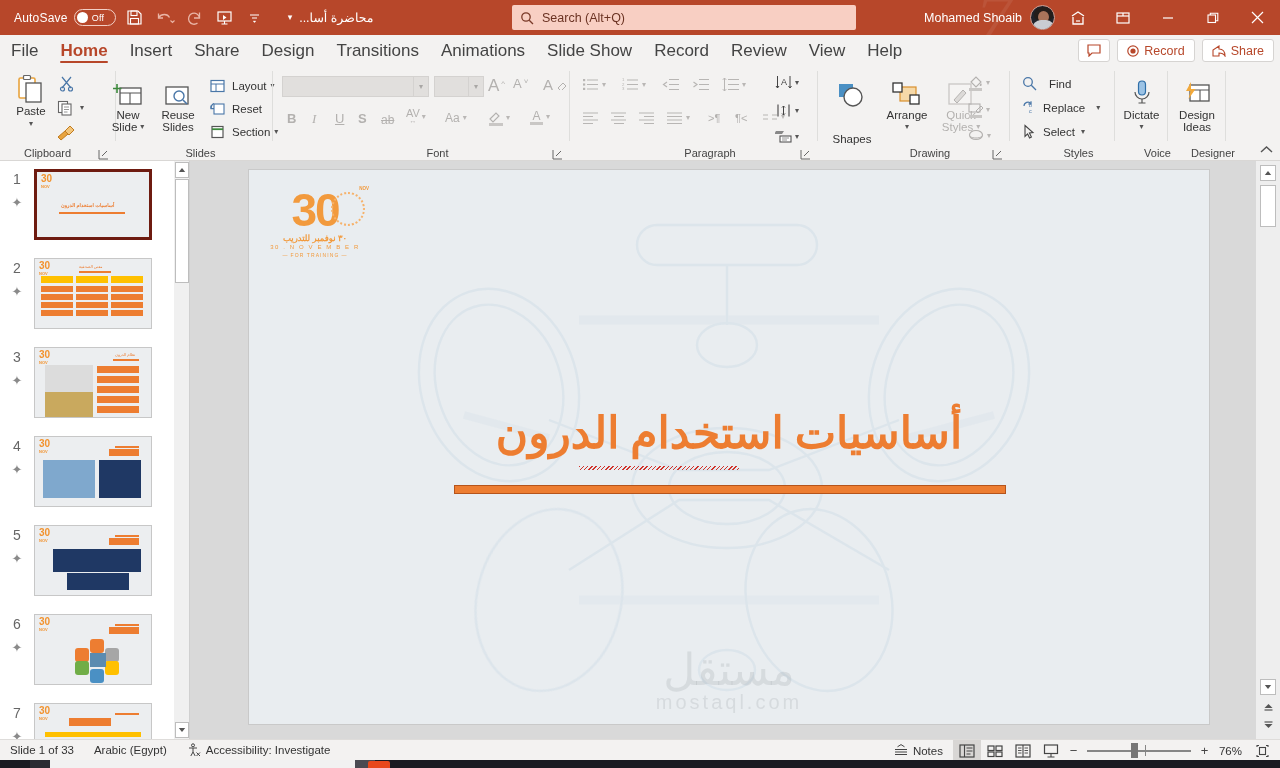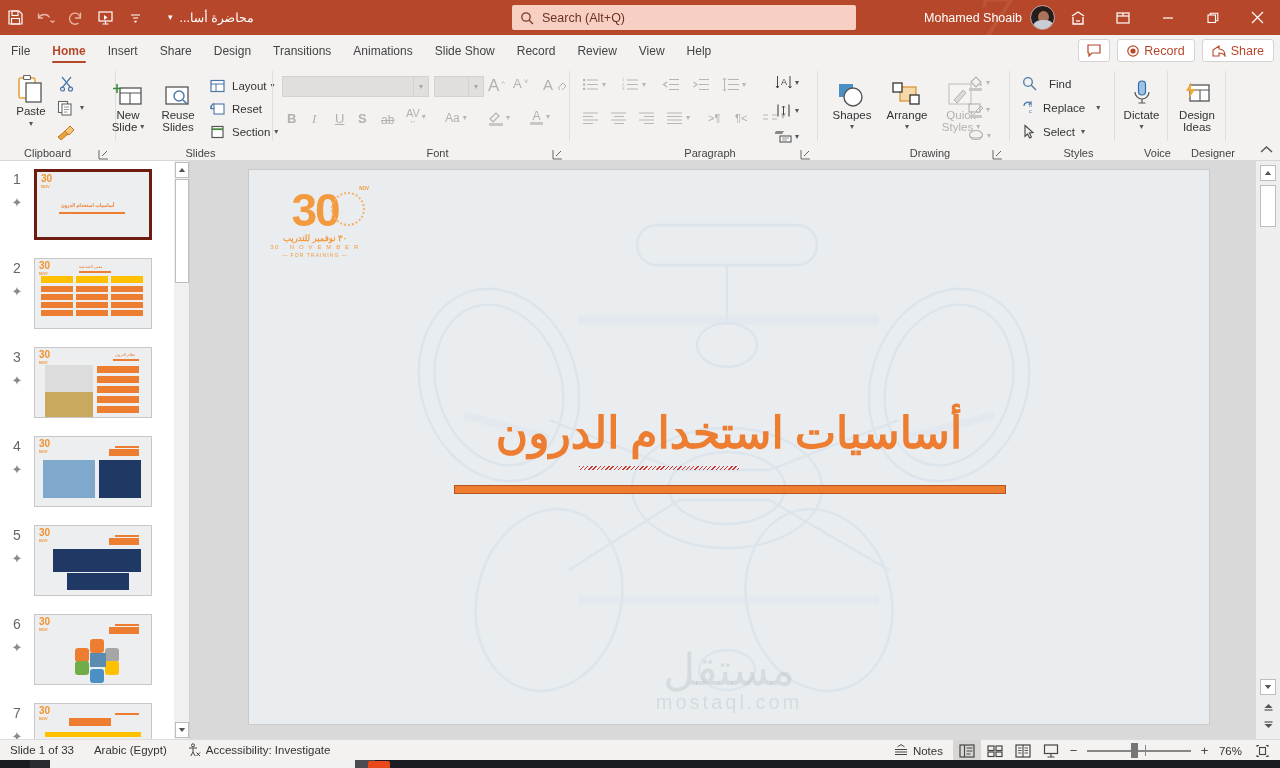--- a/index.html
+++ b/index.html
@@ -62,21 +62,21 @@
   .win-btn {
     width: 45px; height: 35px; display: flex; align-items: center; justify-content: center;
   }
 
   
   .tabbar {
     position: absolute; left: 0; top: 35px; width: 1280px; height: 30px;
     background: #f3f2f1; display: flex; align-items: flex-end;
   }
   .tab {
-    font-size: 12px; color: #444; padding: 8px 11px; height: 29px;
+    font-size: 17px; color: #444; padding: 8px 11px; height: 29px;
     display: flex; align-items: center; position: relative;
   }
   .tab.active { color: #b7472a; font-weight: 600; }
   .tab.active::after {
     content: ''; position: absolute; left: 11px; right: 11px; bottom: 2px;
     height: 2.5px; background: #b7472a; border-radius: 1px;
   }
   .tabbar-right { position: absolute; right: 6px; bottom: 3px; display: flex; align-items: center; gap: 7px; }
   .pill {
     height: 23px; border: 1px solid #d6d4d2; border-radius: 3px; background: #fff;
@@ -234,20 +234,27 @@
   .tb-dark2 { position: absolute; left: 355px; top: 760px; width: 20px; height: 8px; background: #4a4a52; }
 </style>
 </head>
 <body>
 
 <div id="app">
 
   <div class="titlebar">
     <div class="tb-watermark">7</div>
 
+    <div class="tb-item">
+      <span class="tb-autosave-label">AutoSave</span>
+      <span class="toggle">
+        <span class="knob"></span>
+        <span class="tg-text">Off</span>
+      </span>
+    </div>
 
     <div class="tb-icon">
       <svg width="17" height="17" viewBox="0 0 17 17">
           <path d="M2 2h10l3 3v10H2z" fill="none" stroke="#fff" stroke-width="1.2"></path>
           <rect x="5" y="2" width="6" height="4.5" fill="none" stroke="#fff" stroke-width="1.1"></rect>
           <rect x="4.5" y="9.5" width="8" height="5.5" fill="none" stroke="#fff" stroke-width="1.1"></rect>
         </svg>
     </div>
     <div class="tb-icon">
       <svg width="20" height="17" viewBox="0 0 20 17">
@@ -648,21 +655,21 @@
       <div class="dlg-launcher">
         <svg width="11" height="11" viewBox="0 0 11 11">
             <path d="M1 1v9h9" stroke="#666" stroke-width="1" fill="none"></path>
             <path d="M4 7l5-5" stroke="#666" stroke-width="1"></path>
           </svg>
       </div>
       <div class="gsep"></div>
     </div>
 
     <div class="rgroup" style="left:818px; width:192px;">
-      <div class="big-btn" style="left:8px; top:12px; width:52px;">
+      <div class="big-btn" style="left:8px; top:12px; width:52px;gap:24px;">
         <span class="bicon">
           <svg width="34" height="28" viewBox="0 0 34 28">
               <rect x="4" y="3" width="14" height="13" fill="#4a90c4"></rect>
               <circle cx="18" cy="16" r="9" fill="#fff" stroke="#555" stroke-width="1.4"></circle>
             </svg>
         </span>
         <span>Shapes</span>
         <span class="chev" style="margin-top:2px;">▾</span>
       </div>
       <div class="big-btn" style="left:62px; top:12px; width:54px;">

